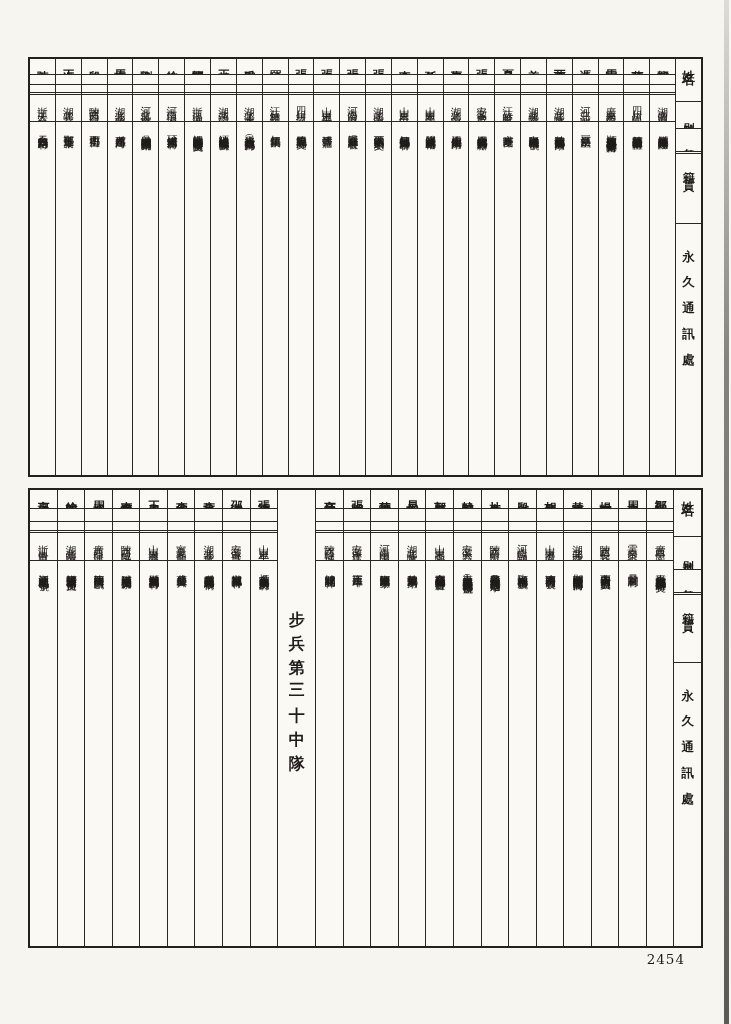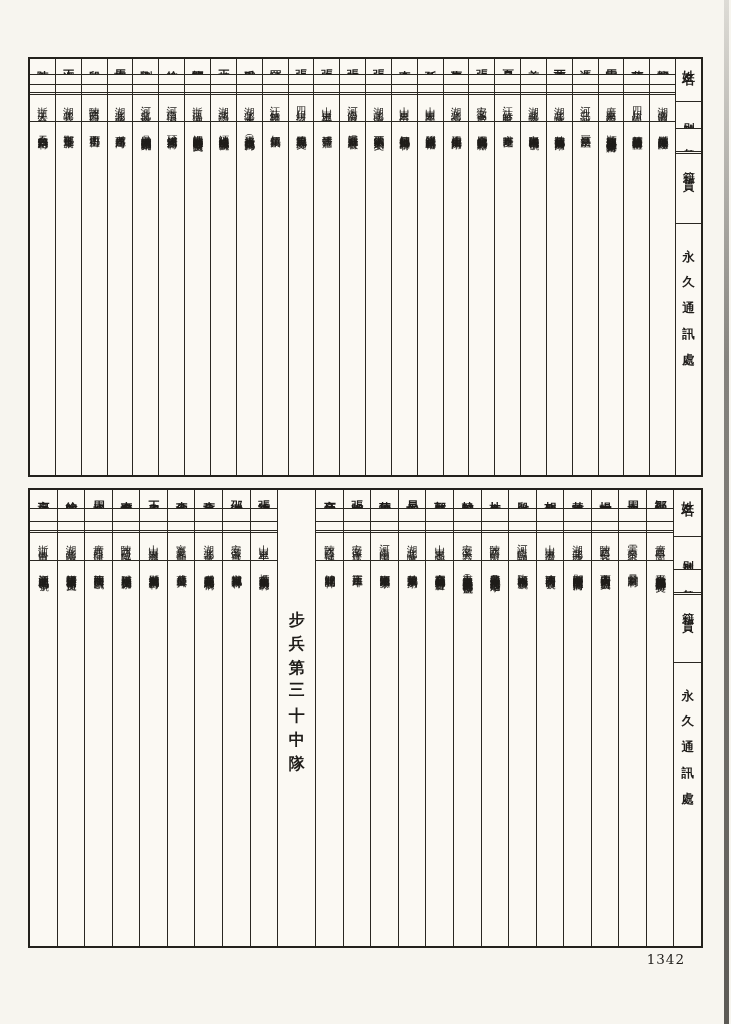--- a/index.html
+++ b/index.html
@@ -908,15 +908,15 @@
         </div>
         <div class="cell cell-native">
           <span class="vtext">浙江青田</span>
         </div>
         <div class="cell cell-address">
           <span class="vtext">浙江溫州北門七楓巷二十四號</span>
         </div>
       </div>
     </div>
 
-  <div class="page-number">1342</div>
+  <div class="page-number">2454</div>
   <div class="scan-edge"></div>
 </div>
 
 </body></html>

